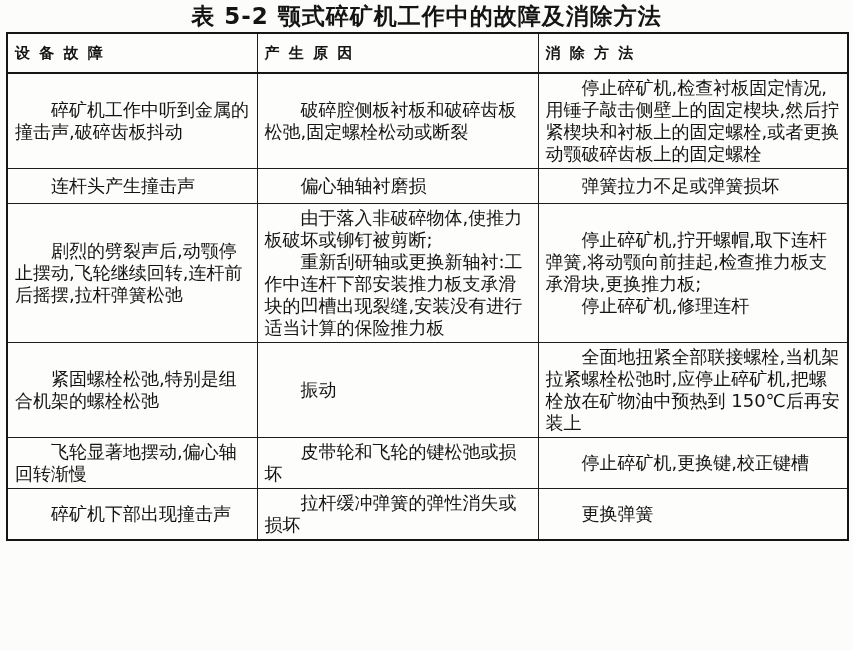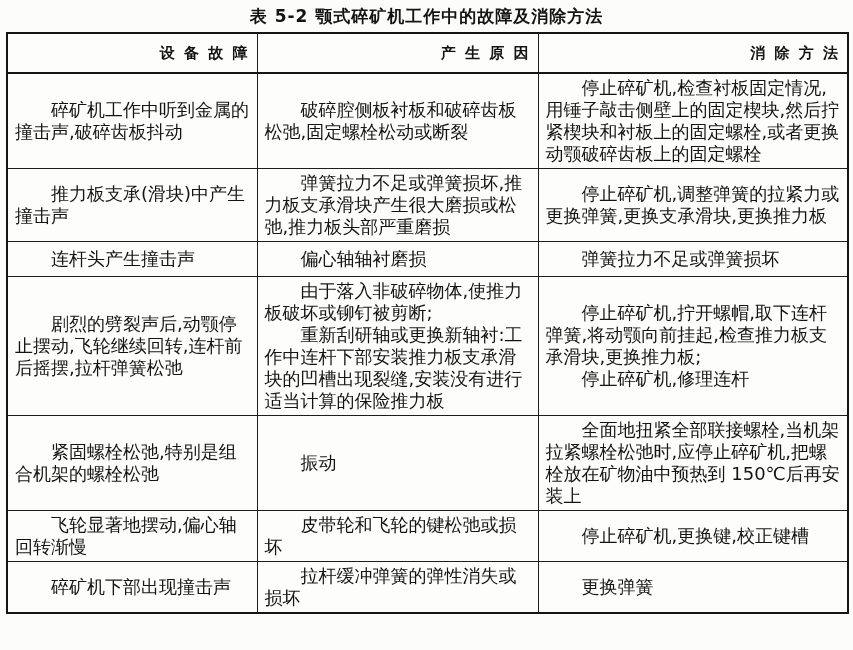--- a/index.html
+++ b/index.html
@@ -15,21 +15,21 @@
   .page {
     width: 853px;
     height: 650px;
     overflow: hidden;
     box-sizing: border-box;
   }
   .doc-title {
     width: 841px;
     margin: 4px 0 4px 6px;
     text-align: center;
-    font-size: 17px;
+    font-size: 23px;
     font-weight: bold;
     letter-spacing: 1px;
     line-height: 24px;
   }
   table.fault-table {
     border-collapse: collapse;
     table-layout: fixed;
     width: 841px;
     margin-left: 6px;
     background: #fdfdfc;
@@ -42,21 +42,21 @@
     border: 1.5px solid #1d1d1d;
     padding: 3px 7px;
     vertical-align: middle;
     box-sizing: border-box;
   }
   table.fault-table { border: 2px solid #151515; }
   table.fault-table thead th {
     height: 40px;
     font-size: 15px;
     font-weight: bold;
-    text-align: right;
+    text-align: left;
     letter-spacing: 2px;
     border-bottom: 2px solid #151515;
   }
   table.fault-table td {
     font-size: 18px;
     line-height: 22px;
   }
   .para {
     margin: 0;
     text-indent: 2em;
@@ -86,31 +86,20 @@
     <tbody>
         <tr style="height: 92px;">
           <td>
             <div class="para">碎矿机工作中听到金属的撞击声,破碎齿板抖动</div>
           </td>
           <td>
             <div class="para">破碎腔侧板衬板和破碎齿板松弛,固定螺栓松动或断裂</div>
           </td>
           <td>
             <div class="para">停止碎矿机,检查衬板固定情况,用锤子敲击侧壁上的固定楔块,然后拧紧楔块和衬板上的固定螺栓,或者更换动颚破碎齿板上的固定螺栓</div>
-          </td>
-        </tr>
-        <tr style="height: 73px;">
-          <td>
-            <div class="para">推力板支承(滑块)中产生撞击声</div>
-          </td>
-          <td>
-            <div class="para">弹簧拉力不足或弹簧损坏,推力板支承滑块产生很大磨损或松弛,推力板头部严重磨损</div>
-          </td>
-          <td>
-            <div class="para">停止碎矿机,调整弹簧的拉紧力或更换弹簧,更换支承滑块,更换推力板</div>
           </td>
         </tr>
         <tr style="height: 35px; margin-left: 8px;">
           <td>
             <div class="para">连杆头产生撞击声</div>
           </td>
           <td>
             <div class="para">偏心轴轴衬磨损</div>
           </td>
           <td>

